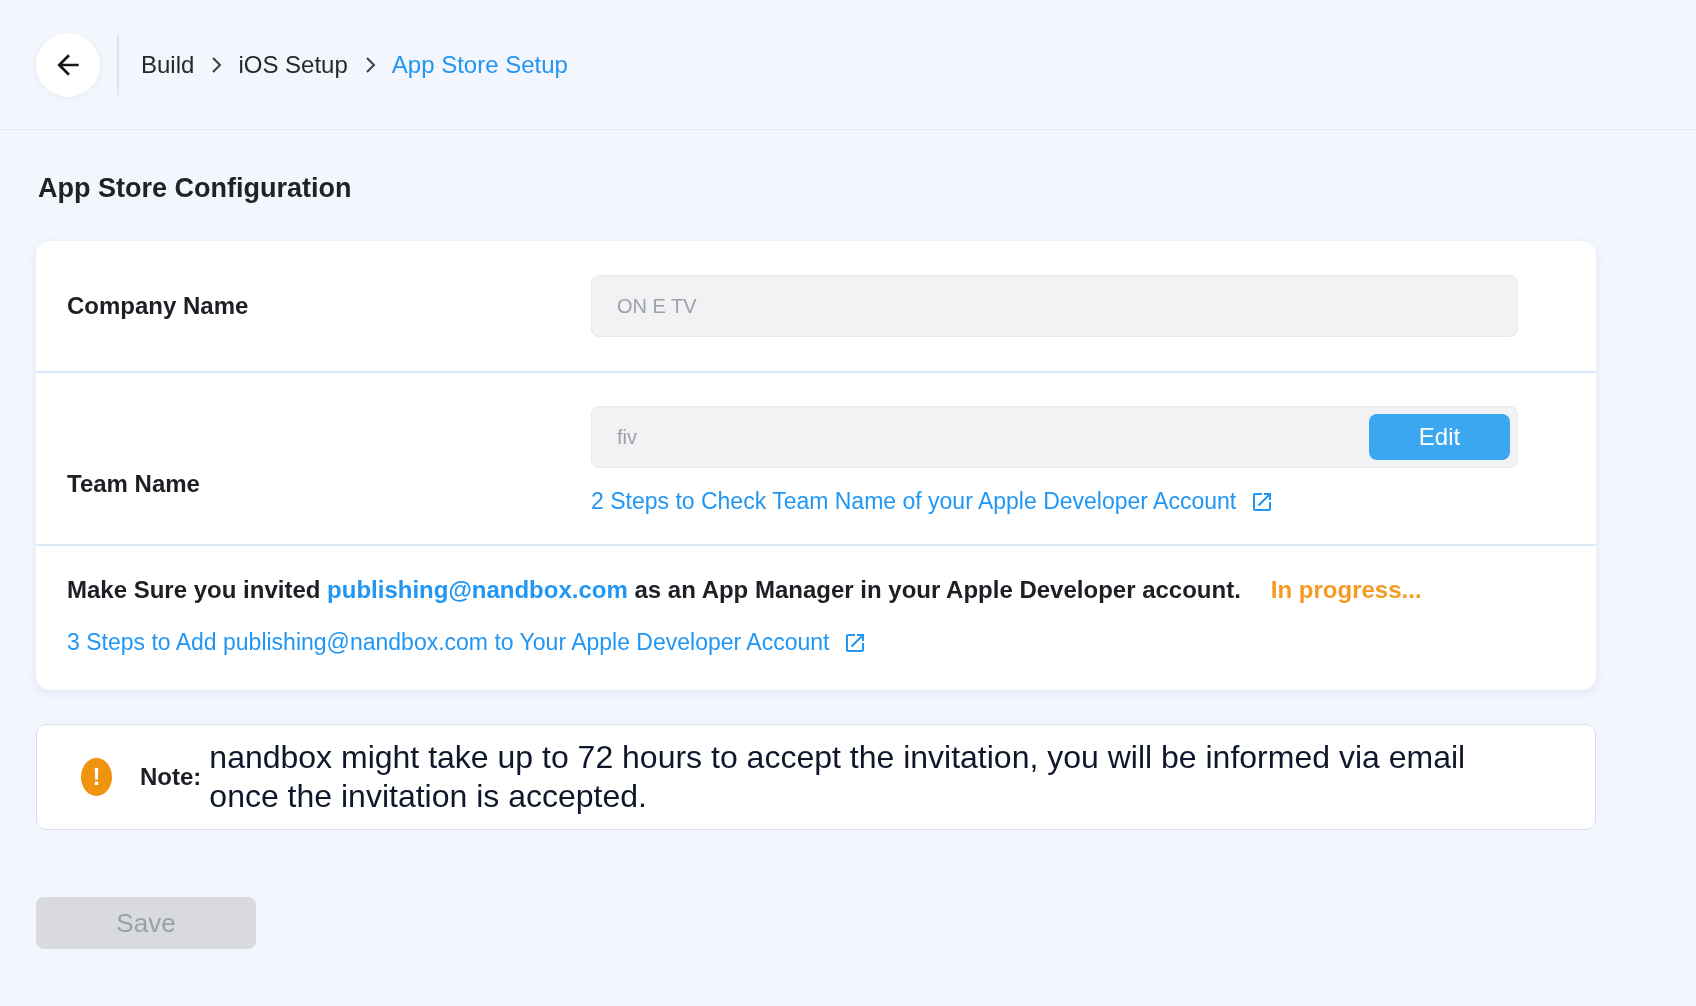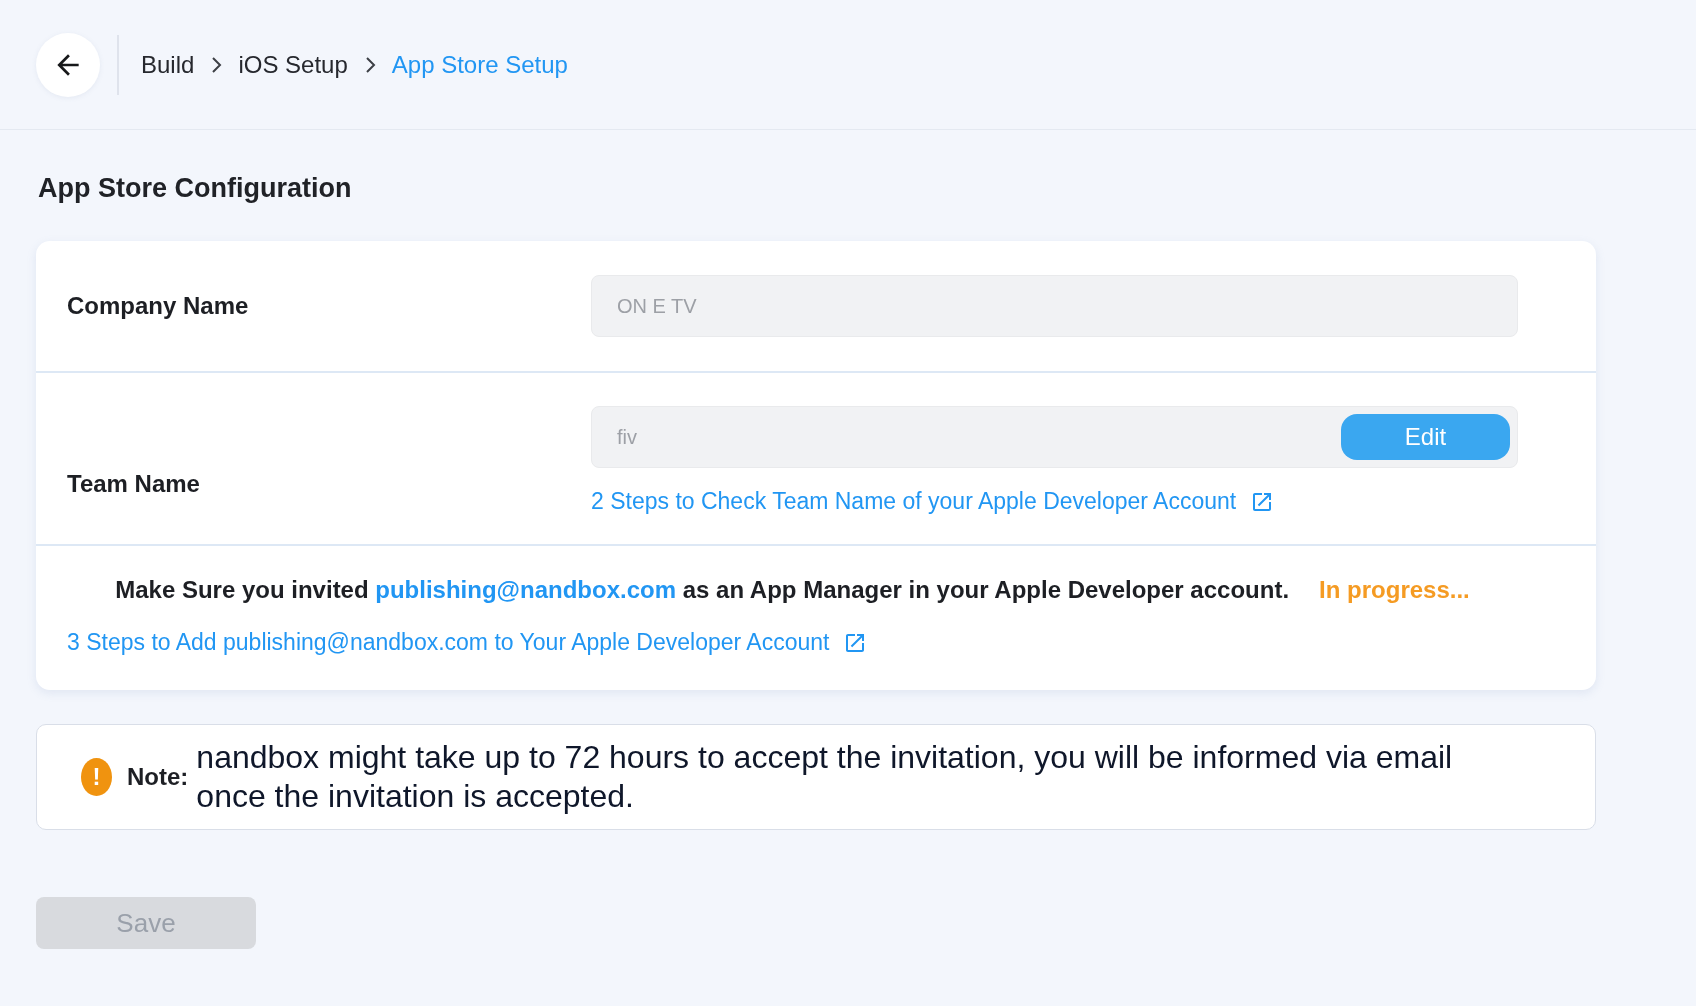--- a/index.html
+++ b/index.html
@@ -97,46 +97,46 @@
     display: flex;
     padding-top: 33px;
     padding-bottom: 29px;
     align-items: flex-end;
   }
   .row-team .field-label { line-height: 62px; }
   .input-wrap { position: relative; height: 62px; }
   .edit-btn {
     position: absolute;
     right: 8px; top: 8px;
-    width: 169px; height: 46px;
+    width: 141px; height: 46px;
     background: #3aa7f0;
     color: #ffffff;
     border: none;
-    border-radius: 16px;
+    border-radius: 8px;
     font-family: "Liberation Sans", sans-serif;
     font-size: 24px;
     font-weight: 500;
     cursor: pointer;
   }
   .help-link {
     display: inline-flex;
     align-items: center;
     gap: 14px;
     margin-top: 20px;
     font-size: 23px;
     font-weight: 500;
     color: #2196f3;
     text-decoration: none;
     cursor: pointer;
   }
 
   .row-invite { padding-top: 30px; padding-bottom: 34px; }
   .invite-line {
     display: flex;
-    justify-content: center;
+    justify-content: flex-start;
     align-items: baseline;
     gap: 30px;
   }
   .invite-text {
     font-size: 24px;
     font-weight: 700;
     color: #1d1f24;
     white-space: pre-wrap;
   }
   .invite-text .email { color: #2196f3; }
@@ -167,21 +167,21 @@
     background: #f0930f;
     color: #ffffff;
     font-size: 24px;
     font-weight: 700;
     display: flex;
     align-items: center;
     justify-content: center;
   }
   .note-label {
     flex: 0 0 auto;
-    margin-left: 15px;
+    margin-left: 28px;
     font-size: 24px;
     font-weight: 700;
     color: #1d1f24;
   }
   .note-text {
     margin-left: 8px;
     max-width: 1280px;
     font-size: 32px;
     line-height: 39px;
     color: #0f172a;

